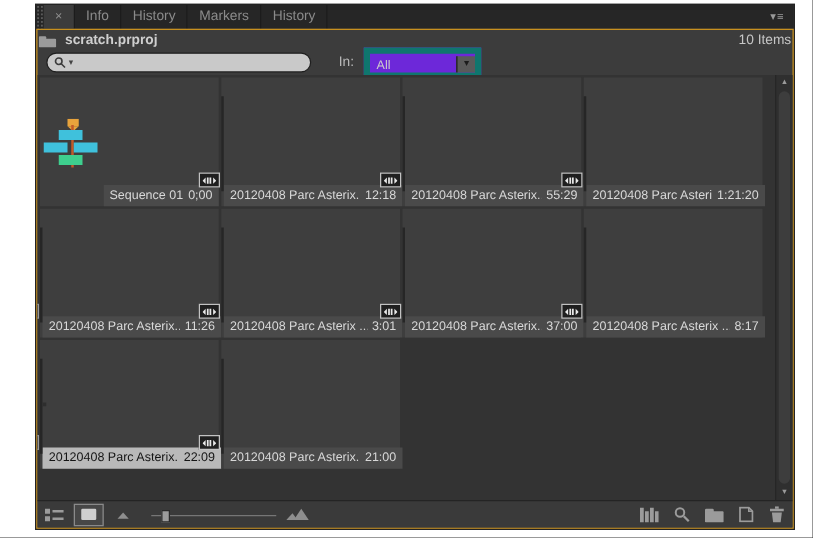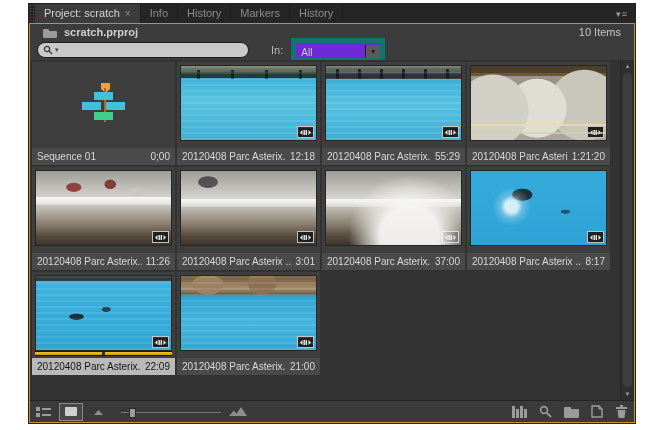--- a/index.html
+++ b/index.html
@@ -19,42 +19,42 @@
   .tab.active{background:#3c3c3c;color:#d4d4d4;}
   .tab-close{color:#8f8f8f;font-size:10px;line-height:10px;}
   .tab-spacer{flex:1;}
   .panel-menu{width:26px;color:#9a9a9a;font-size:9px;display:flex;align-items:center;
               justify-content:center;letter-spacing:1px;}
 
   
   .frame{position:absolute;left:0;top:19px;right:0;bottom:0;border:1px solid #c8901e;
          background:#3c3c3c;display:flex;flex-direction:column;box-sizing:border-box;}
 
-  .file-row{height:16px;display:flex;align-items:center;padding:0 13px;gap:7px;}
+  .file-row{height:16px;display:flex;align-items:center;padding:0 1px;gap:7px;}
   .file-name{font-size:11px;font-weight:bold;color:#cfcfcf;}
   .items-count{margin-left:auto;font-size:11px;color:#c6c6c6;}
 
   .search-row{height:20px;display:flex;align-items:center;padding:0 7px;gap:8px;}
   .search-box{width:200px;height:14px;background:#c9c9c9;border-radius:8px;border:1px solid #1f1f1f;
               display:flex;align-items:center;padding:0 5px;gap:2px;}
   .search-box input{flex:1;border:none;background:transparent;outline:none;font-size:10px;
                     color:#222;height:12px;padding:0;font-family:inherit;}
   .search-caret{font-size:7px;color:#444;}
   .in-label{font-size:11px;color:#b9b9b9;margin-left:14px;}
   .dropdown{width:84px;height:15px;background:#6d28d9;border:5px solid #0f766e;
             display:flex;align-items:flex-end;}
   .dropdown-value{flex:1;font-size:10px;color:#cccccc;padding:0 5px;}
   .dropdown-arrow{width:14px;height:13px;background:#5a5a5a;border-left:1px solid #1d1d1d;
                   display:flex;align-items:center;justify-content:center;font-size:7px;color:#1c1c1c;}
 
   
   .content{flex:1;position:relative;background:#333333;overflow:hidden;}
   .grid{position:absolute;left:2px;top:2px;width:582px;display:flex;flex-wrap:wrap;}
   .tile{width:143px;height:103px;margin:0 2px 2px 0;background:#3e3e3e;
-        display:flex;flex-direction:column;align-items:center;box-sizing:border-box;}
+        display:flex;flex-direction:row;align-items:center;box-sizing:border-box;}
   .thumb{width:135px;height:74px;margin-top:3px;border:1px solid #262626;position:relative;
          background:#383838;box-sizing:content-box;}
   .tile.sequence .thumb{border-color:transparent;background:transparent;
          display:flex;align-items:center;justify-content:center;}
   .scrub{display:none;width:137px;height:5px;background:linear-gradient(#e6c522,#c5a10f);
          border-top:1px solid #191919;border-bottom:1px solid #191919;position:relative;box-sizing:border-box;}
   .tile.selected .scrub{display:block;}
   .scrub::after{content:"";position:absolute;left:49%;top:0;width:3px;height:100%;background:#2e2e2e;}
   .tile-label{margin-top:auto;width:100%;height:17px;background:#4a4a4a;display:flex;align-items:center;
          padding:0 5px;box-sizing:border-box;font-size:10px;color:#d8d8d8;gap:4px;}
@@ -134,21 +134,20 @@
   svg{display:block;}
 </style>
 </head>
 <body>
 
 <div class="panel">
 
   <div class="tabbar">
     <div class="grip"></div>
     <div class="tab active">
-      <span>Project: scratch</span>
       <span class="tab-close">×</span>
     </div>
     <div class="tab">
         <span>Info</span>
       </div>
     <div class="tab">
         <span>History</span>
       </div>
     <div class="tab">
         <span>Markers</span>

